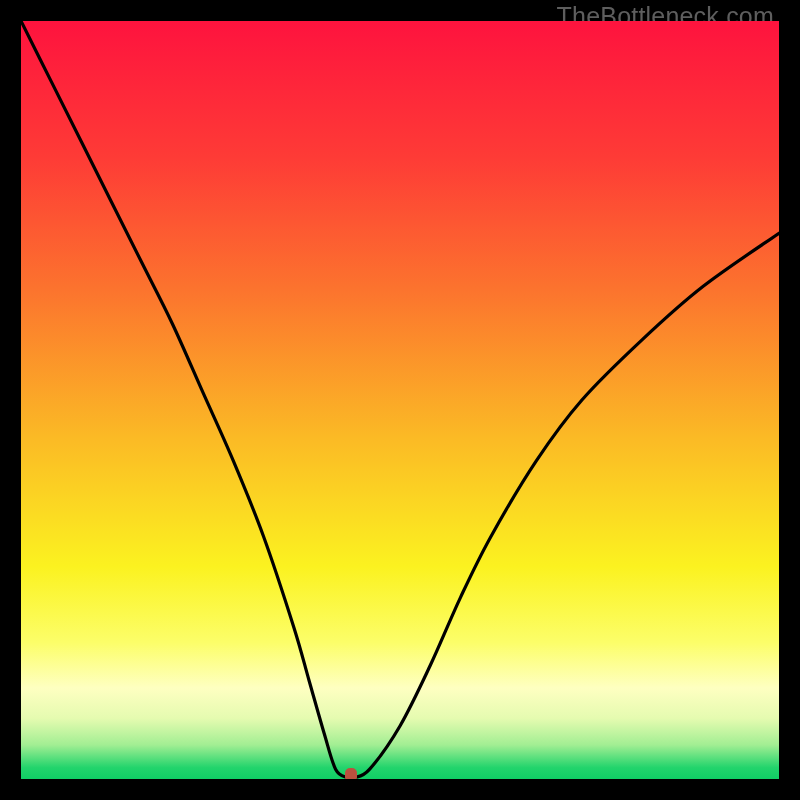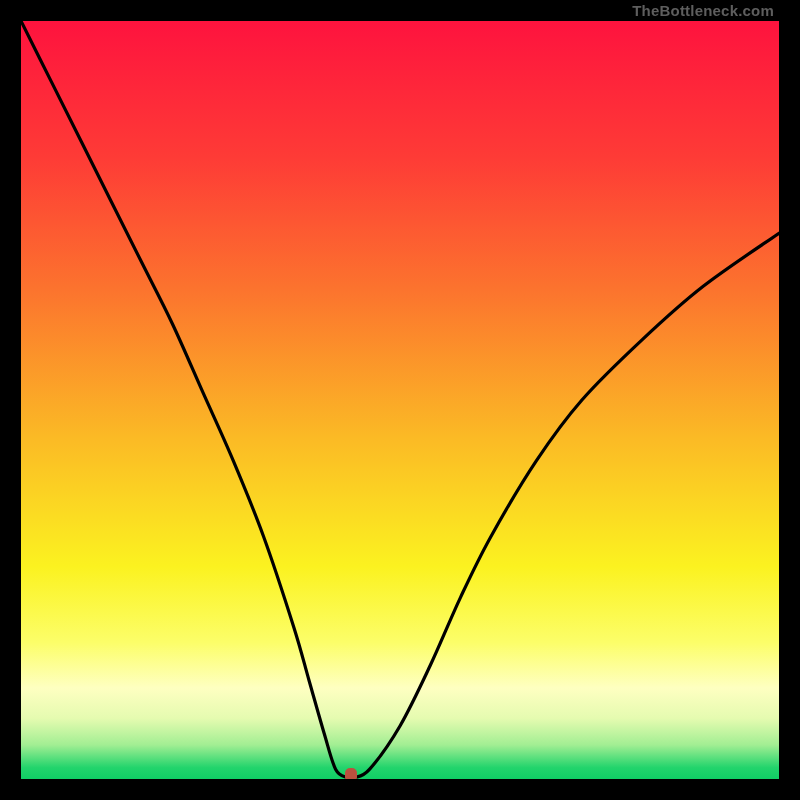--- a/index.html
+++ b/index.html
@@ -26,22 +26,22 @@
   }
   .gradient-bg {
     position: absolute;
     inset: 0;
   }
   .watermark {
     position: absolute;
     top: 2px;
     right: 26px;
     color: #5e5e5e;
-    font-size: 15px;
-    font-weight: 700;
+    font-size: 25px;
+    font-weight: 400;
     letter-spacing: 0.2px;
   }
   svg.curve {
     position: absolute;
     inset: 0;
   }
   .minmarker {
     position: absolute;
     width: 12px;
     height: 14px;

